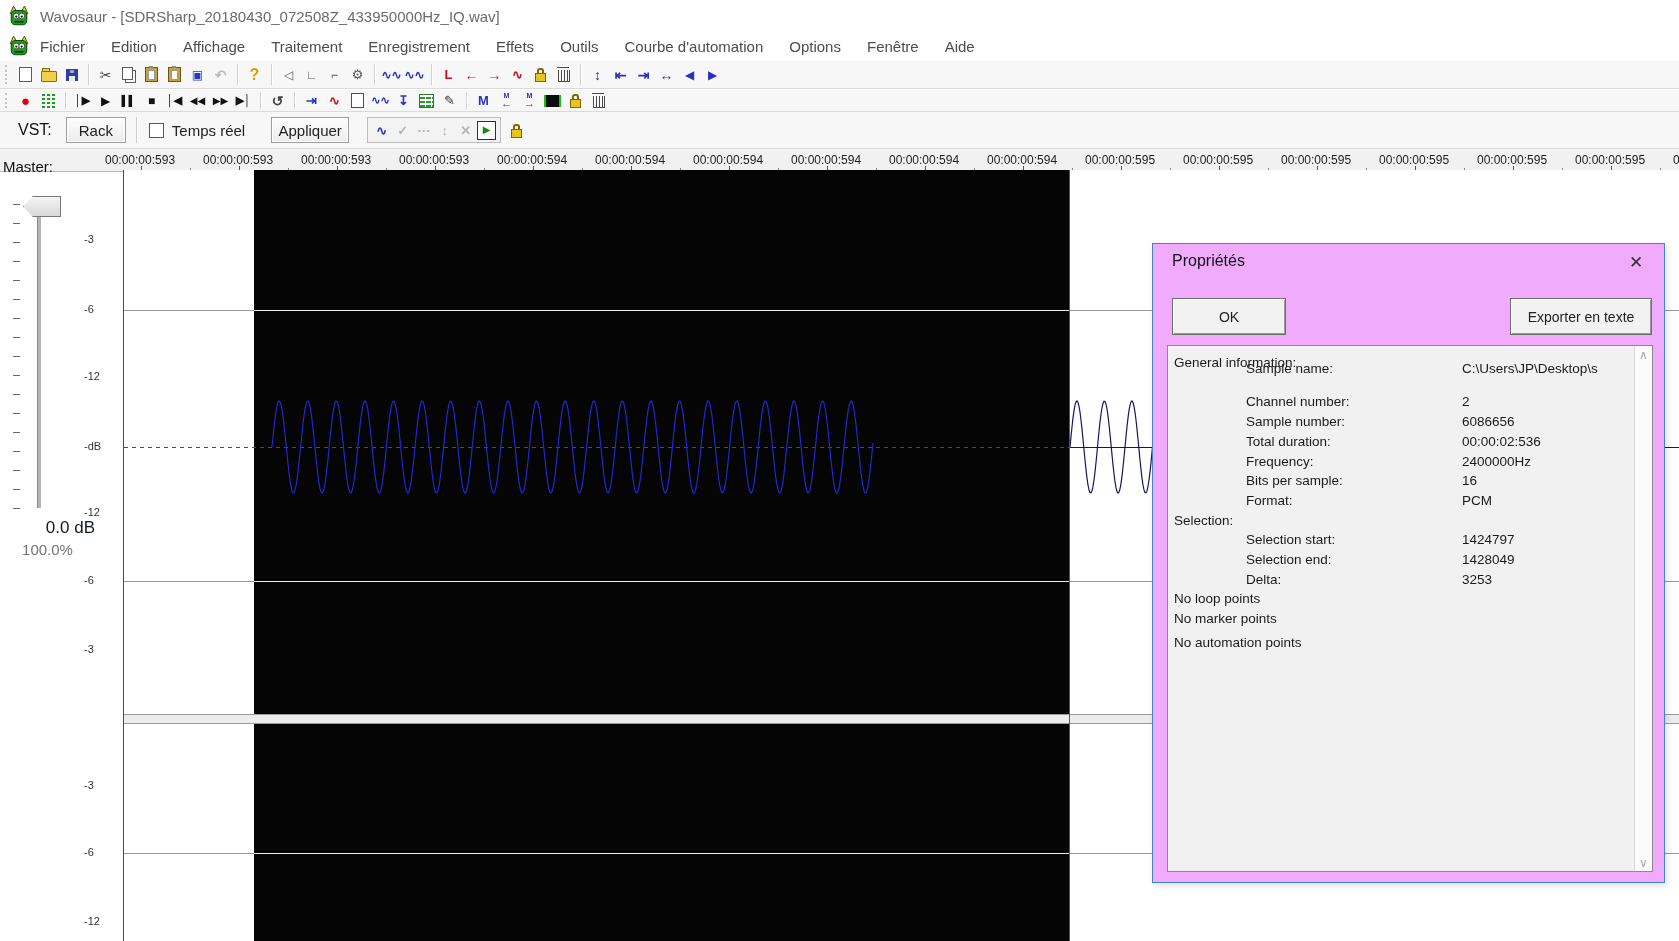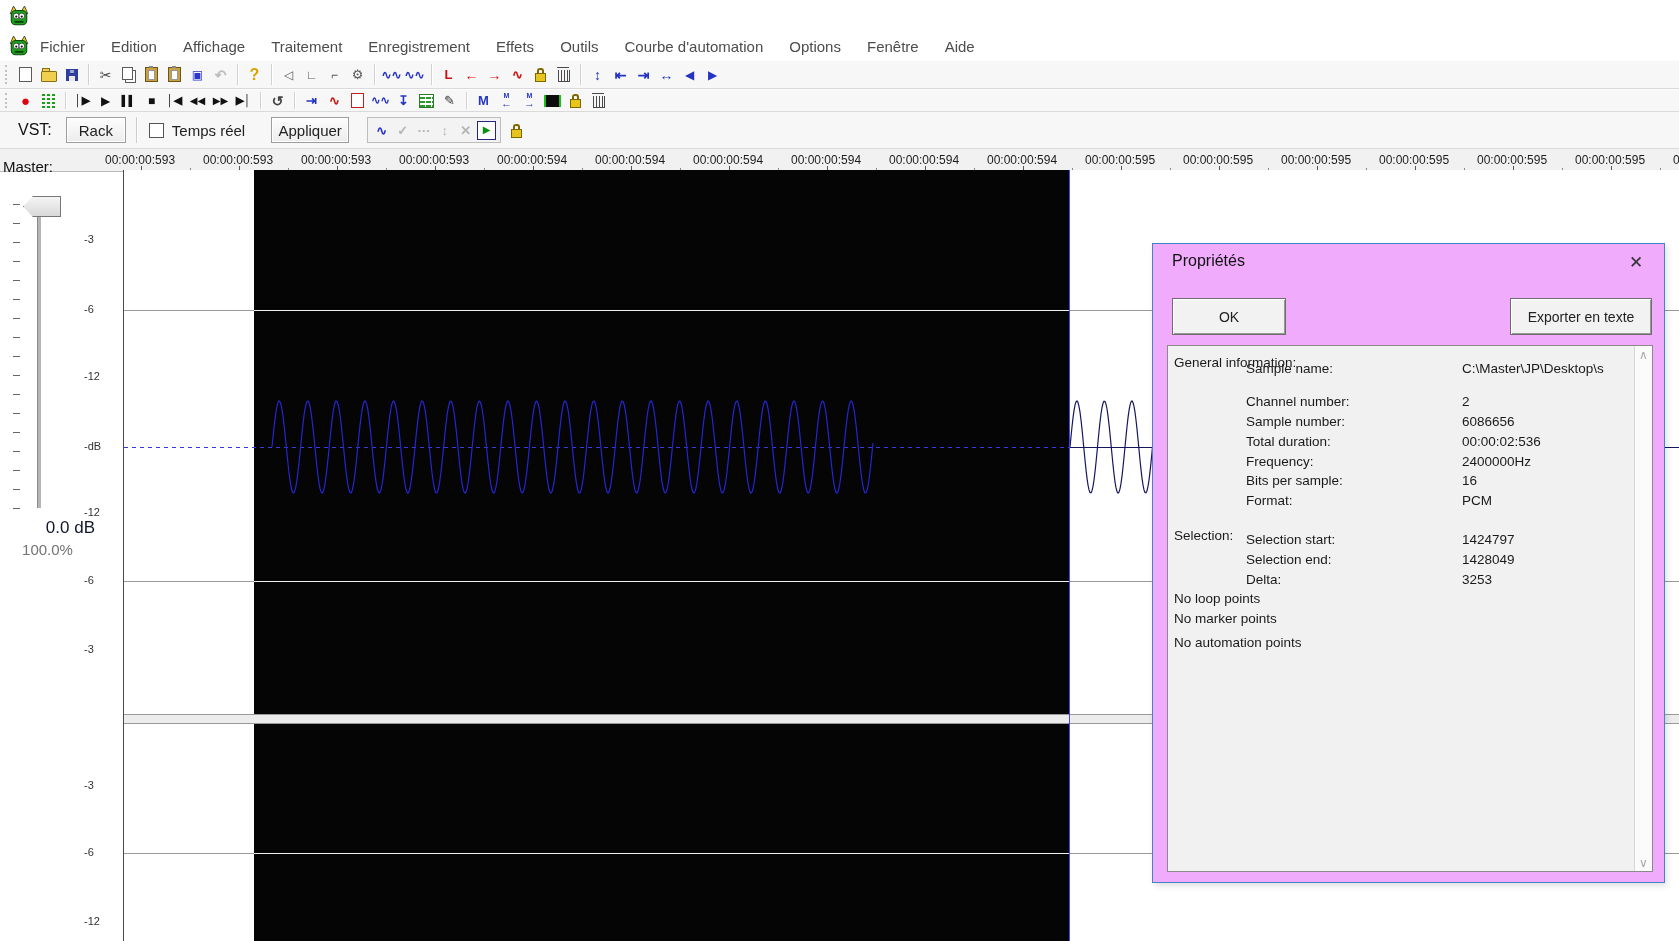--- a/index.html
+++ b/index.html
@@ -114,20 +114,21 @@
     <svg class="wavo-icon" viewBox="0 0 20 20">
       <polygon points="2,8 5,1 8,6" fill="#f2d410" stroke="#333" stroke-width="0.8"></polygon>
       <polygon points="18,8 15,1 12,6" fill="#f2d410" stroke="#333" stroke-width="0.8"></polygon>
       <rect x="3" y="5" width="14" height="13" rx="4" fill="#1e9e1e" stroke="#0a4a0a"></rect>
       <circle cx="7.5" cy="10" r="2.6" fill="#fff" stroke="#222" stroke-width="0.6"></circle>
       <circle cx="12.5" cy="10" r="2.6" fill="#fff" stroke="#222" stroke-width="0.6"></circle>
       <circle cx="7.5" cy="10.5" r="1" fill="#111"></circle>
         <circle cx="12.5" cy="10.5" r="1" fill="#111"></circle>
       <rect x="6" y="14.5" width="8" height="1.6" fill="#0a3a0a"></rect>
     </svg>
+    <span class="app-title">Wavosaur - [SDRSharp_20180430_072508Z_433950000Hz_IQ.wav]</span>
   </div>
 
   <div id="menubar">
     <svg class="wavo-icon" viewBox="0 0 20 20">
       <polygon points="2,8 5,1 8,6" fill="#f2d410" stroke="#333" stroke-width="0.8"></polygon>
       <polygon points="18,8 15,1 12,6" fill="#f2d410" stroke="#333" stroke-width="0.8"></polygon>
       <rect x="3" y="5" width="14" height="13" rx="4" fill="#1e9e1e" stroke="#0a4a0a"></rect>
       <circle cx="7.5" cy="10" r="2.6" fill="#fff" stroke="#222" stroke-width="0.6"></circle>
       <circle cx="12.5" cy="10" r="2.6" fill="#fff" stroke="#222" stroke-width="0.6"></circle>
       <circle cx="7.5" cy="10.5" r="1" fill="#111"></circle>
@@ -481,21 +482,21 @@
     <span id="dlg-close">✕</span>
     <div id="dlg-ok" class="dlg-btn">OK</div>
     <div id="dlg-export" class="dlg-btn">Exporter en texte</div>
     <div id="dlg-list">
       <div id="dlg-rows">
           <div class="prop-row" style="top: 6px;">
             <span class="plabel">General information:</span>
           </div>
           <div class="prop-row indent" style="top: 12px;">
             <span class="plabel">Sample name:</span>
-            <span class="pvalue">C:\Master\JP\Desktop\s</span>
+            <span class="pvalue">C:\Users\JP\Desktop\s</span>
           </div>
           <div class="prop-row indent" style="top: 45.4px;">
             <span class="plabel">Channel number:</span>
             <span class="pvalue">2</span>
           </div>
           <div class="prop-row indent" style="top: 65.1px;">
             <span class="plabel">Sample number:</span>
             <span class="pvalue">6086656</span>
           </div>
           <div class="prop-row indent" style="top: 84.8px;">
@@ -507,21 +508,21 @@
             <span class="pvalue">2400000Hz</span>
           </div>
           <div class="prop-row indent" style="top: 124.2px;">
             <span class="plabel">Bits per sample:</span>
             <span class="pvalue">16</span>
           </div>
           <div class="prop-row indent" style="top: 143.9px;">
             <span class="plabel">Format:</span>
             <span class="pvalue">PCM</span>
           </div>
-          <div class="prop-row" style="top: 163.6px; margin-top: 15px;">
+          <div class="prop-row" style="top: 163.6px;">
             <span class="plabel">Selection:</span>
           </div>
           <div class="prop-row indent" style="top: 183.3px;">
             <span class="plabel">Selection start:</span>
             <span class="pvalue">1424797</span>
           </div>
           <div class="prop-row indent" style="top: 203px;">
             <span class="plabel">Selection end:</span>
             <span class="pvalue">1428049</span>
           </div>

